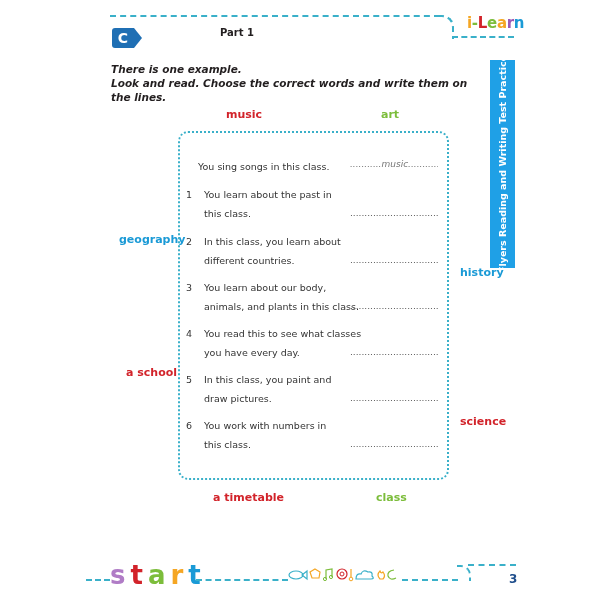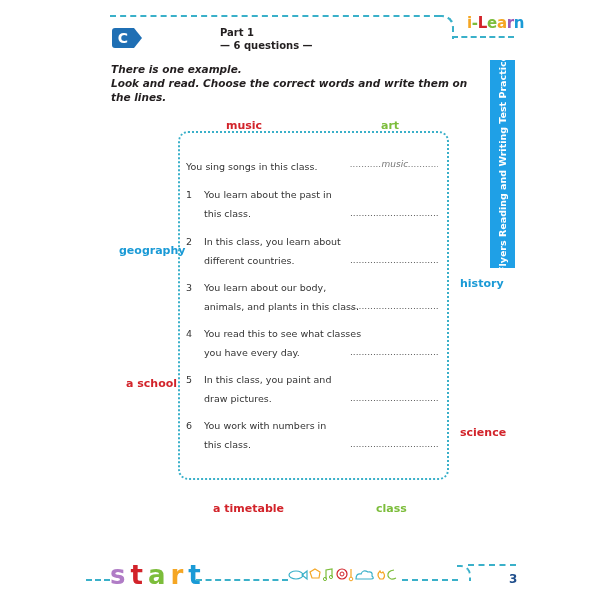--- a/index.html
+++ b/index.html
@@ -53,21 +53,21 @@
     position: absolute; left: 490px; top: 60px; width: 25px; height: 208px;
     background: #1fa0e6;
   }
   .side-tab-text {
     position: absolute; left: 502px; top: 164px;
     transform: translate(-50%, -50%) rotate(-90deg);
     white-space: nowrap; color: #fff; font-size: 9.5px; font-weight: bold;
   }
 
   
-  .word { position: absolute; font-size: 11px; font-weight: bold; white-space: nowrap; margin-top: 11px; }
+  .word { position: absolute; font-size: 11px; font-weight: bold; white-space: nowrap; }
   .red { color: #d2232a; }
   .green { color: #7cbd3b; }
   .blue { color: #1a9ad6; }
 
   
   .box {
     position: absolute; left: 178px; top: 131px; width: 271px; height: 349px;
     border: 2px dotted #3ab0c9; border-radius: 10px; box-sizing: border-box;
   }
 
@@ -112,21 +112,20 @@
 <div class="top-dash-right"></div>
 
 <div class="logo">
   <span style="color:#f5a623">i</span><span style="color:#7cbd3b">-</span><span style="color:#d2232a">L</span><span style="color:#7cbd3b">e</span><span style="color:#f5a623">a</span><span style="color:#9b59b6">r</span><span style="color:#1a9ad6">n</span>
 </div>
 
 <div class="section-badge">C</div>
 
 <div class="part-title">
   <div>Part 1</div>
-  <div>— 6 questions —</div>
 </div>
 
 <div class="instructions">
   <div>There is one example.</div>
   <div>Look and read. Choose the correct words and write them on the lines.</div>
 </div>
 
 <div class="side-tab"></div>
 <div class="side-tab-text">Flyers Reading and Writing Test Practice</div>
 
@@ -135,21 +134,21 @@
 <div class="word blue" style="left:119px; top:233px;">geography</div>
 <div class="word blue" style="left:460px; top:266px;text-align:center;">history</div>
 <div class="word red" style="left:126px; top:366px;">a school</div>
 <div class="word red" style="left:460px; top:415px;">science</div>
 <div class="word red" style="left:213px; top:491px;">a timetable</div>
 <div class="word green" style="left:376px; top:491px;">class</div>
 
 <div class="box"></div>
 
 <div class="q-row" style="top:157px;">
-  <span class="q-text" style="left:0;">You sing songs in this class.</span>
+  <span class="q-text" style="left:12px;">You sing songs in this class.</span>
 </div>
 <div class="answer-line example-answer" style="top:159px;">...........music...........</div>
 
 <div class="q-row" style="top:185px;">
   <span class="q-num">1</span>
   <span class="q-text">You learn about the past in</span>
   <span class="q-text" style="top:19px;">this class.</span>
 </div>
 <div class="answer-line" style="top:208px;">...............................</div>
 

